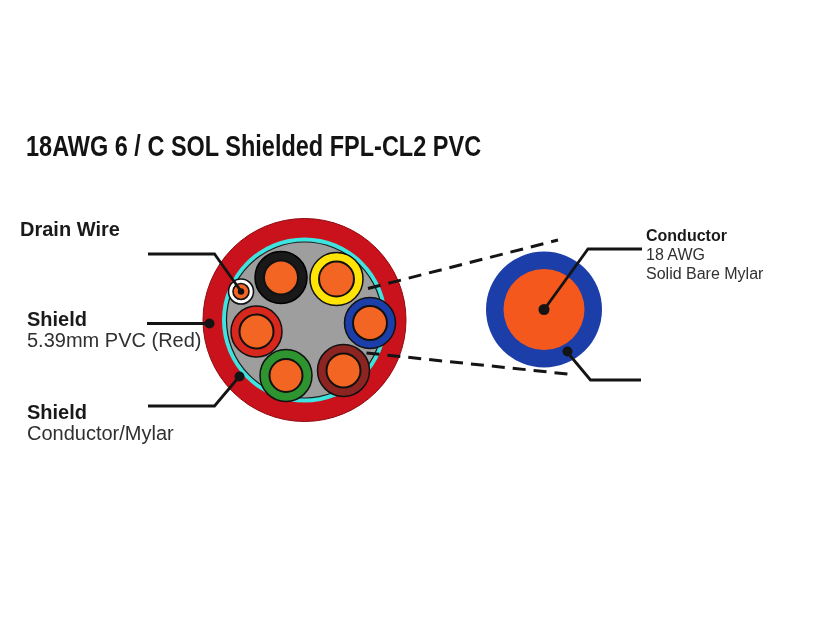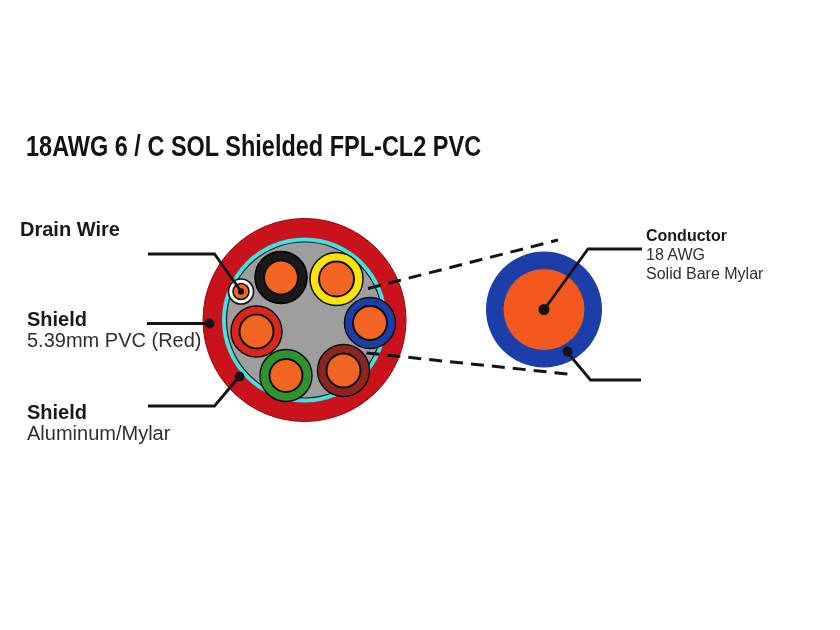--- a/index.html
+++ b/index.html
@@ -116,21 +116,21 @@
     <span class="hd">Drain Wire</span>
   </div>
 
   <div class="callout co-left co-jacket">
     <span class="hd">Shield</span>
     <span>5.39mm PVC (Red)</span>
   </div>
 
   <div class="callout co-left co-shield">
     <span class="hd">Shield</span>
-    <span>Aluminum/Mylar</span>
+    <span>Conductor/Mylar</span>
   </div>
 
   <div class="callout co-right co-conductor">
     <span class="hd">Conductor</span>
     <span>18 AWG</span>
     <span>Solid Bare Mylar</span>
   </div>
 
 
 </div>

